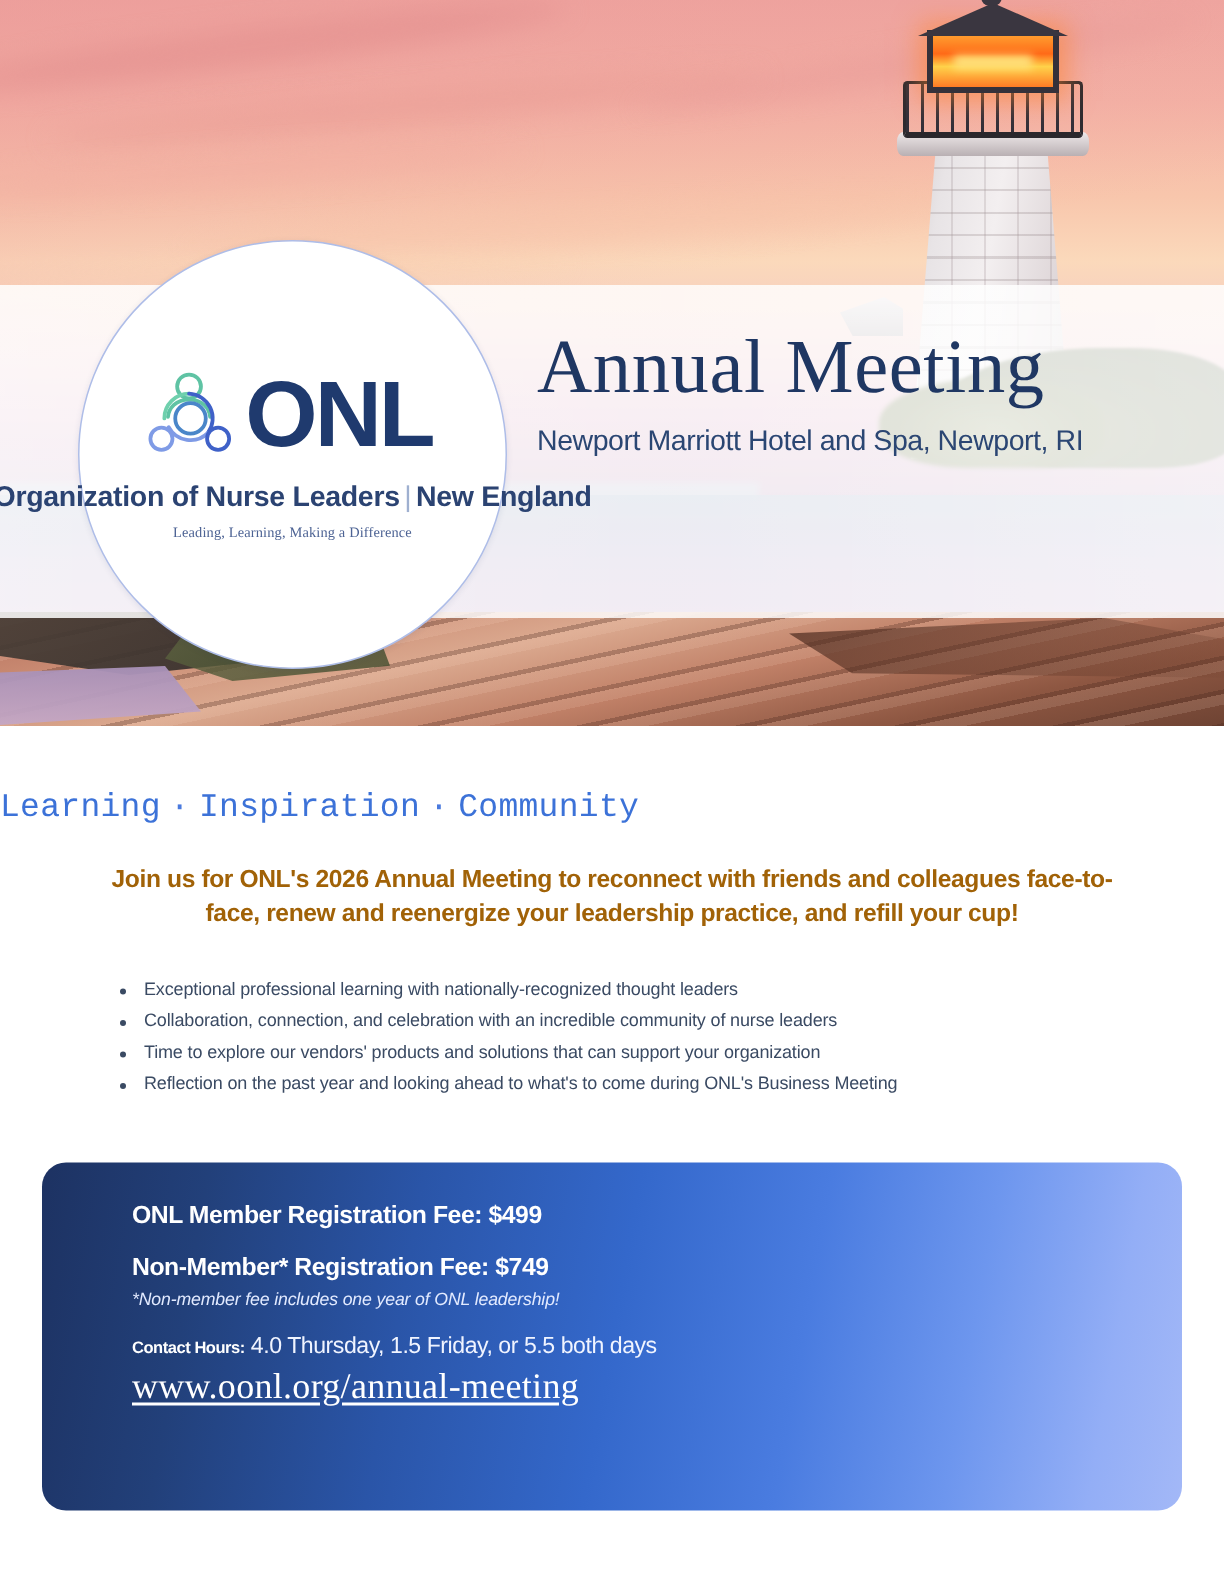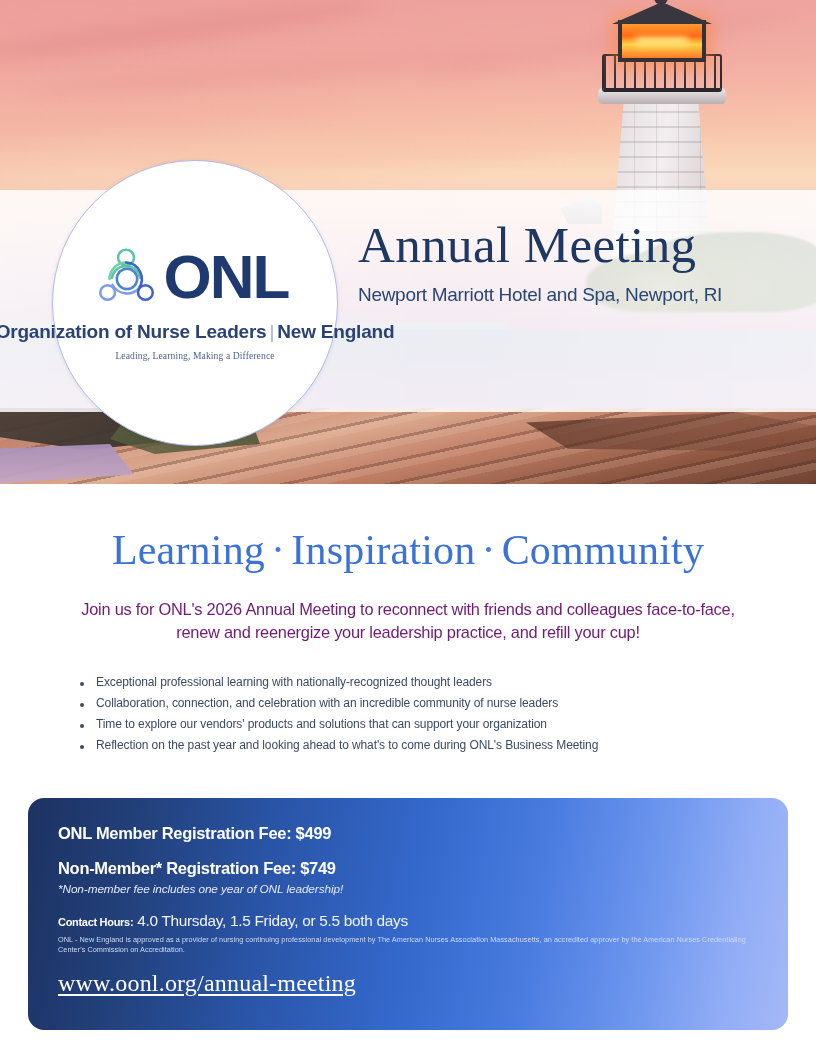--- a/index.html
+++ b/index.html
@@ -204,28 +204,27 @@
   .h-date {
     margin-top:16px; font-size:21.5px; font-weight:700; color:#17305c; letter-spacing:-.3px;
   }
   .h-venue {
     margin-top:12px; font-size:19px; font-weight:400; color:#2b4673; letter-spacing:-.3px;
   }
 
   
   .mid { padding:42px 0 0; }
   .tagline {
-    text-align:center;
-    font-family:Liberation Serif, serif;
-    font-size:42px; color:#3c72d8; letter-spacing:.2px;
+    font-family:Liberation Mono, monospace;
+    font-size:22px; color:#3c72d8; letter-spacing:.2px;
   }
   .tagline .dot { color:#4a7ade; margin:0 6px; }
   .lead {
     margin:24px auto 0; width:690px; text-align:center;
-    font-size:16.4px; font-weight:400; color:#701a75; line-height:1.42; letter-spacing:-.25px;
+    font-size:16.4px; font-weight:700; color:#a16207; line-height:1.42; letter-spacing:-.25px;
   }
   .bullets {
     margin:30px auto 0; width:672px;
     list-style:none;
   }
   .bullets li {
     position:relative; padding-left:24px; margin-bottom:7px;
     font-size:12px; color:#3a4a63; letter-spacing:-.1px;
   }
   .bullets li:before {
@@ -236,21 +235,21 @@
   
   .panel-wrap { position:relative; margin-top:46px; height:260px; }
   .panel {
     position:absolute; left:28px; top:0; width:760px; height:232px;
     border-radius:16px;
     background:linear-gradient(100deg,
       #1d3262 0%, #22407a 14%, #2a55a8 32%, #3468cb 50%,
       #4a7ce0 66%, #6d96ee 80%, #93aef6 92%, #a3b8f7 100%);
     overflow:hidden;
   }
-  .panel-inner { padding:26px 30px 0; color:#ffffff; }
+  .panel-inner { padding:26px 30px 0; color:#ffffff;margin-left:30px; }
   .fee {
     font-size:16.5px; font-weight:700; letter-spacing:-.3px; margin-bottom:16px;
   }
   .fee.second { margin-bottom:4px; }
   .fee-note {
     font-size:11.8px; font-style:italic; color:#e2eaff; letter-spacing:-.1px; margin-bottom:16px;
   }
   .hours { font-size:15.4px; letter-spacing:-.3px; margin-bottom:5px; }
   .hours b { font-weight:700; font-size:11px;text-align:right; }
   .hours span { font-weight:400; color:#f0f4ff; }
@@ -351,19 +350,18 @@
   <div class="panel-wrap">
     <div class="panel">
       <div class="panel-inner">
         <div class="fee">ONL Member Registration Fee: $499</div>
         <div class="fee second">Non-Member* Registration Fee: $749</div>
         <div class="fee-note">*Non-member fee includes one year of ONL leadership!</div>
         <div class="hours">
           <b>Contact Hours:</b>
           <span>4.0 Thursday, 1.5 Friday, or 5.5 both days</span>
         </div>
-        <div class="disclaimer">ONL - New England is approved as a provider of nursing continuing professional development by The American Nurses Association Massachusetts, an accredited approver by the American Nurses Credentialing Center's Commission on Accreditation.</div>
         <a class="url" href="#">www.oonl.org/annual-meeting</a>
       </div>
     </div>
 
   </div>
 </div>
 
 </body></html>

